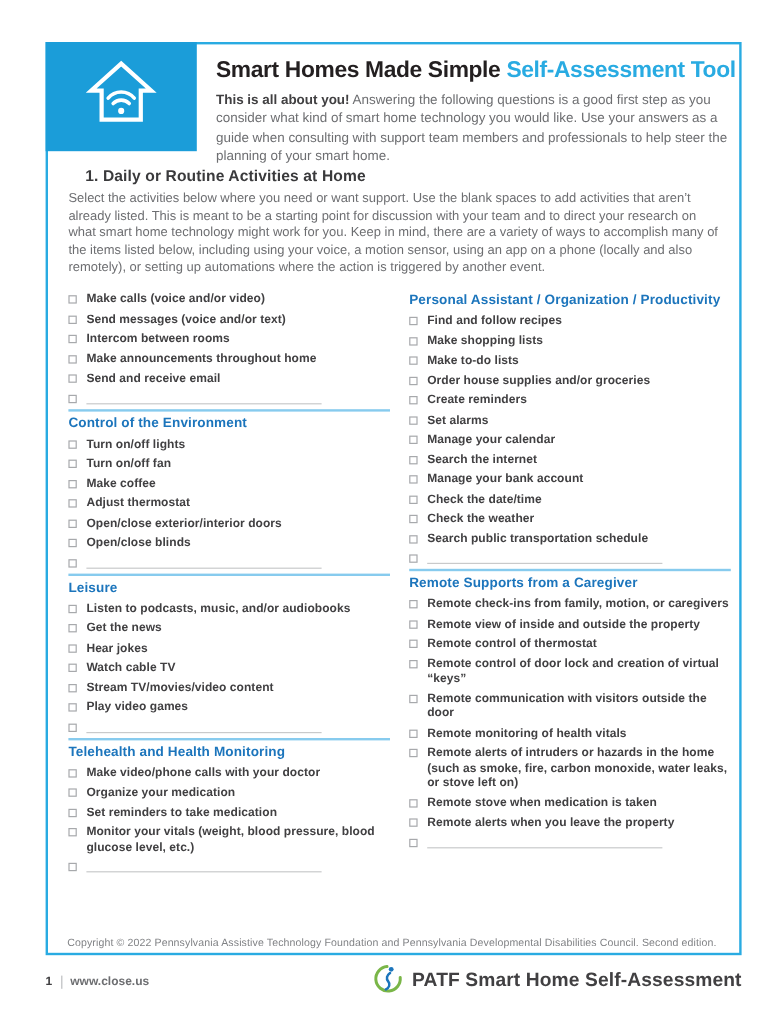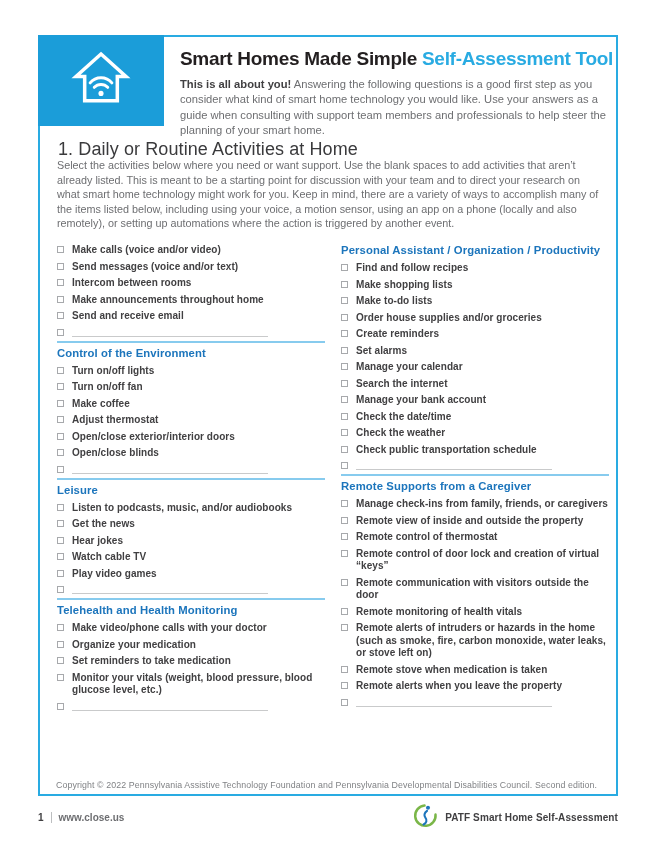--- a/index.html
+++ b/index.html
@@ -19,22 +19,22 @@
     width: 126px; height: 91px; background: #1B9DD9;
     display: flex; align-items: center; justify-content: center; z-index: 3;
   }
   .header-text { position: absolute; left: 180px; top: 48px; width: 428px; z-index: 2; }
   .doc-title { font-size: 19px; font-weight: bold; letter-spacing: -0.3px; color: #231F20; line-height: 22px; margin-bottom: 7px; white-space: nowrap; }
   .doc-title .accent { color: #29ABE2; }
   .doc-lead { font-size: 11.2px; line-height: 15.3px; color: #6D6E71; }
   .doc-lead .lead-bold { color: #414042; font-weight: bold; }
 
   .activities-heading {
-    position: absolute; left: 58px; top: 139px;
-    font-size: 18px; font-weight: normal; color: #3A3A3C; letter-spacing: 0.1px;
+    position: absolute; left: 71px; top: 139px;
+    font-size: 13px; font-weight: bold; color: #3A3A3C; letter-spacing: 0.1px;
   }
   .activities-desc {
     position: absolute; left: 57px; top: 158px; width: 548px;
     font-size: 10.8px; line-height: 14.6px; color: #6D6E71;
   }
 
   .columns { position: absolute; left: 57px; top: 244px; width: 552px; display: flex; gap: 16px; }
   .column { width: 268px; }
 
   .section + .section { border-top: 2px solid #87CBEE; margin-top: 3px; padding-top: 4px; }
@@ -60,21 +60,21 @@
 
   .page-footer {
     position: absolute; left: 38px; top: 803px; width: 580px;
     display: flex; justify-content: space-between; align-items: center;
   }
   .footer-left { display: flex; align-items: center; font-size: 10px; font-weight: bold; }
   .page-number { color: #414042; }
   .footer-sep { width: 1px; height: 11px; background: #BCBEC0; margin: 0 7px; }
   .site-link { color: #6D6E71; text-decoration: none; }
   .footer-right { display: flex; align-items: center; gap: 7px; }
-  .brand-text { font-size: 10px; font-weight: bold; color: #414042; letter-spacing: 0.1px; }
+  .brand-text { font-size: 16px; font-weight: bold; color: #414042; letter-spacing: 0.1px; }
 </style>
 </head>
 <body>
 
 <div class="page">
 
   <div class="border-box"></div>
 
   <div class="logo-square">
     <span>
@@ -167,20 +167,24 @@
           <div class="check-item">
             <span class="checkbox"></span>
             <span class="item-label">Hear jokes</span>
           </div>
           <div class="check-item">
             <span class="checkbox"></span>
             <span class="item-label">Watch cable TV</span>
           </div>
           <div class="check-item">
             <span class="checkbox"></span>
+            <span class="item-label">Stream TV/movies/video content</span>
+          </div>
+          <div class="check-item">
+            <span class="checkbox"></span>
             <span class="item-label">Play video games</span>
           </div>
           <div class="check-item">
             <span class="checkbox"></span>
             <span class="blank-line"></span>
           </div>
         </div>
         <div class="section">
           <div class="section-title">Telehealth and Health Monitoring</div>
           <div class="check-item">
@@ -247,32 +251,32 @@
           <div class="check-item">
             <span class="checkbox"></span>
             <span class="item-label">Check the date/time</span>
           </div>
           <div class="check-item">
             <span class="checkbox"></span>
             <span class="item-label">Check the weather</span>
           </div>
           <div class="check-item">
             <span class="checkbox"></span>
-            <span class="item-label">Check public transportation schedule</span>
+            <span class="item-label">Search public transportation schedule</span>
           </div>
           <div class="check-item">
             <span class="checkbox"></span>
             <span class="blank-line"></span>
           </div>
         </div>
         <div class="section">
           <div class="section-title">Remote Supports from a Caregiver</div>
           <div class="check-item">
             <span class="checkbox"></span>
-            <span class="item-label">Manage check-ins from family, friends, or caregivers</span>
+            <span class="item-label">Remote check-ins from family, motion, or caregivers</span>
           </div>
           <div class="check-item">
             <span class="checkbox"></span>
             <span class="item-label">Remote view of inside and outside the property</span>
           </div>
           <div class="check-item">
             <span class="checkbox"></span>
             <span class="item-label">Remote control of thermostat</span>
           </div>
           <div class="check-item">

